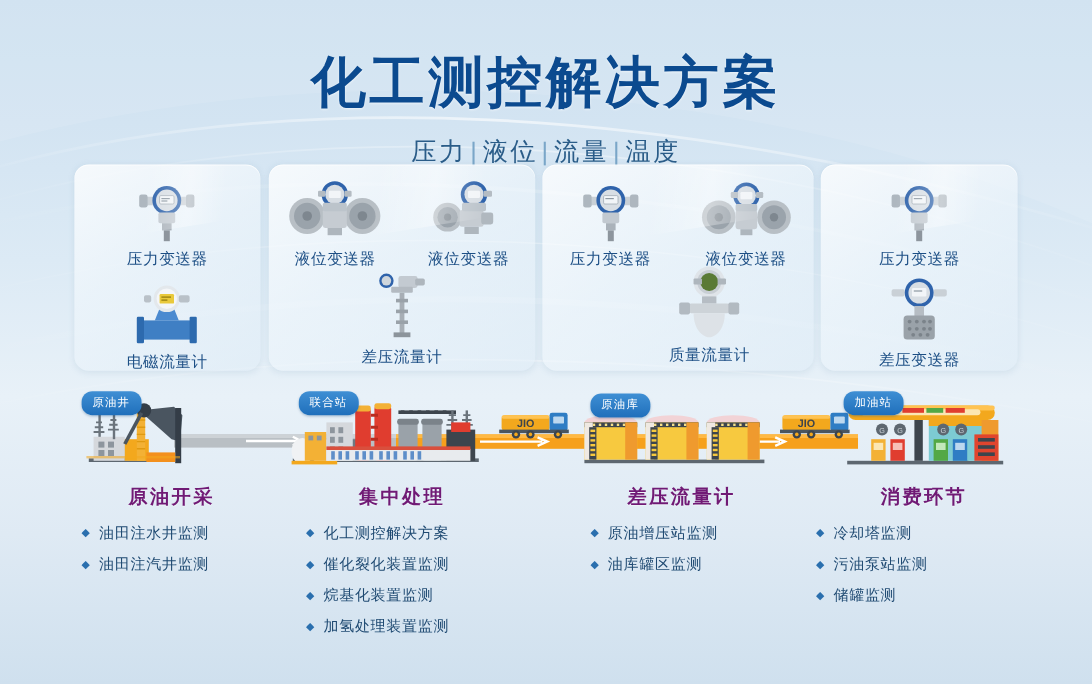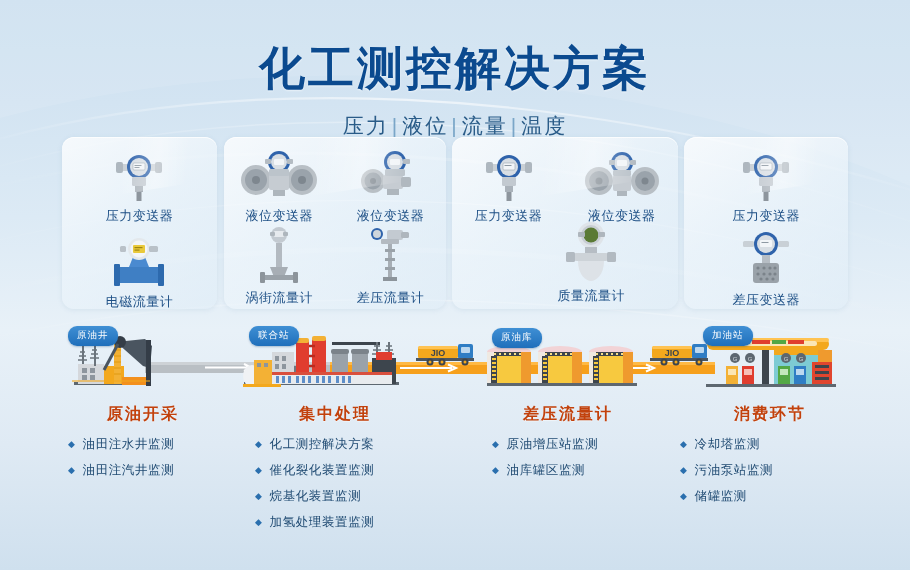--- a/index.html
+++ b/index.html
@@ -44,21 +44,21 @@
   .pic { height:56px; display:flex; align-items:flex-end; justify-content:center; }
 
   
   .flow { position:absolute; left:0; top:322px; width:910px; height:86px; }
   .badge {
     position:absolute; font-size:9.5px; color:#fff; padding:3px 9px 4px; border-radius:9px;
     background:linear-gradient(180deg,#3f8fd4 0%,#1f6fbb 100%);
     box-shadow:0 1px 2px rgba(20,70,120,.3); white-space:nowrap; letter-spacing:1px;
   }
   .stage-title {
-    position:absolute; top:404px; font-size:16px; font-weight:bold; color:#c2410c;
+    position:absolute; top:404px; font-size:16px; font-weight:bold; color:#701a75;
     letter-spacing:2px; text-align:center; text-shadow:0 1px 1px rgba(255,255,255,.5);
   }
 
   
   .bullets { position:absolute; top:436px; font-size:12.5px; color:#1f4a72; }
   .bullets li { list-style:none; margin-bottom:9px; white-space:nowrap; letter-spacing:.6px; }
   .bullets li .dot { color:#2a6fae; margin-right:7px; font-size:9px; vertical-align:1px; }
   .b1{ left:68px; } .b2{ left:255px; } .b3{ left:492px; } .b4{ left:680px; }
 </style>
 </head>
@@ -175,36 +175,20 @@
             <circle cx="38" cy="15" r="8" fill="#d8dee4"></circle>
             <rect x="33" y="12" width="10" height="6" rx="1" fill="#f2f5f8"></rect>
             <rect x="28" y="22" width="20" height="7" rx="1.5" fill="#bcc4cb"></rect>
             <rect x="46" y="12" width="7" height="5" rx="1" fill="#b4bcc3"></rect>
           </svg>
         </div>
         <div class="pcap">液位变送器</div>
       </div>
     </div>
     <div class="prow" style="padding-top:4px;">
-      <div class="pitem">
-        <div class="pic">
-          <svg width="58" height="60" viewBox="0 0 58 60">
-            <circle cx="29" cy="10" r="8" fill="#c3cad1"></circle>
-            <rect x="24" y="6" width="10" height="6" rx="1" fill="#e6eaee"></rect>
-            <rect x="20" y="7" width="5" height="4" rx="1" fill="#aeb6bd"></rect>
-            <rect x="33" y="7" width="5" height="4" rx="1" fill="#aeb6bd"></rect>
-            <rect x="26" y="18" width="6" height="24" fill="#b3bac1"></rect>
-            <path d="M20,42 L38,42 L34,52 L24,52 Z" fill="#a7aeb5"></path>
-            <rect x="14" y="50" width="30" height="5" fill="#9aa2a9"></rect>
-            <rect x="10" y="47" width="5" height="11" rx="1" fill="#8c949b"></rect>
-            <rect x="43" y="47" width="5" height="11" rx="1" fill="#8c949b"></rect>
-          </svg>
-        </div>
-        <div class="pcap">涡街流量计</div>
-      </div>
       <div class="pitem">
         <div class="pic">
           <svg width="58" height="60" viewBox="0 0 58 60">
             <circle cx="16" cy="9" r="6" fill="#2f63ab"></circle>
             <circle cx="16" cy="9" r="4" fill="#cfd6dc"></circle>
             <rect x="26" y="5" width="16" height="10" rx="2" fill="#c3cad1"></rect>
             <rect x="40" y="7" width="8" height="6" rx="1.5" fill="#aeb6bd"></rect>
             <rect x="20" y="14" width="18" height="5" rx="1" fill="#b3bac1"></rect>
             <rect x="27" y="19" width="4" height="34" fill="#a7aeb5"></rect>
             <rect x="24" y="24" width="10" height="3" fill="#9aa2a9"></rect>

